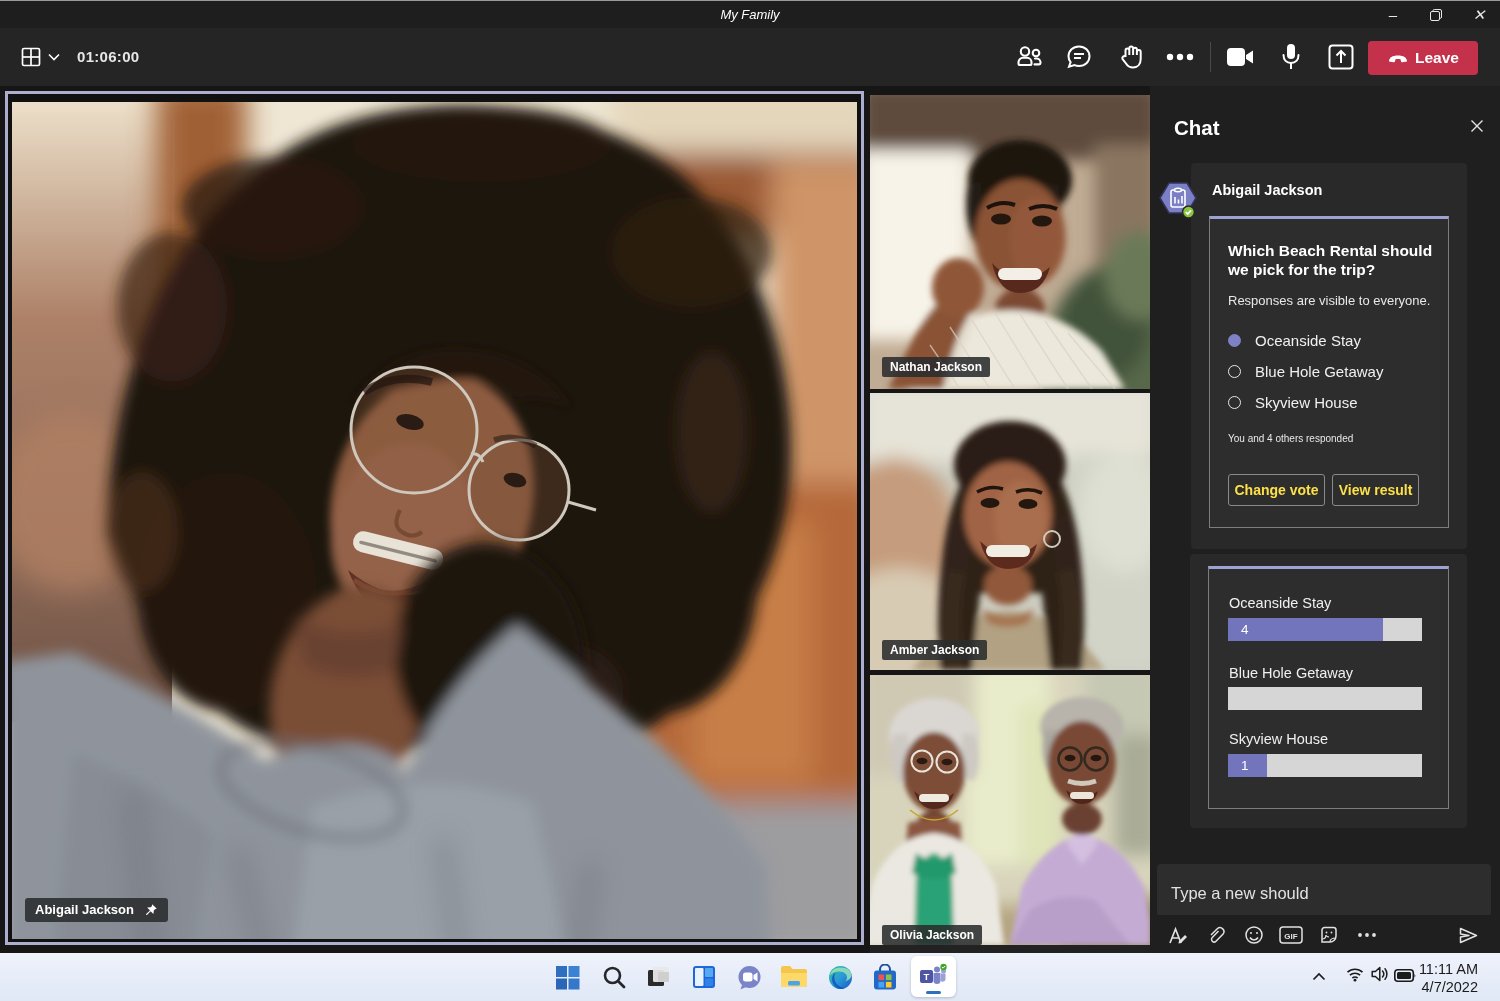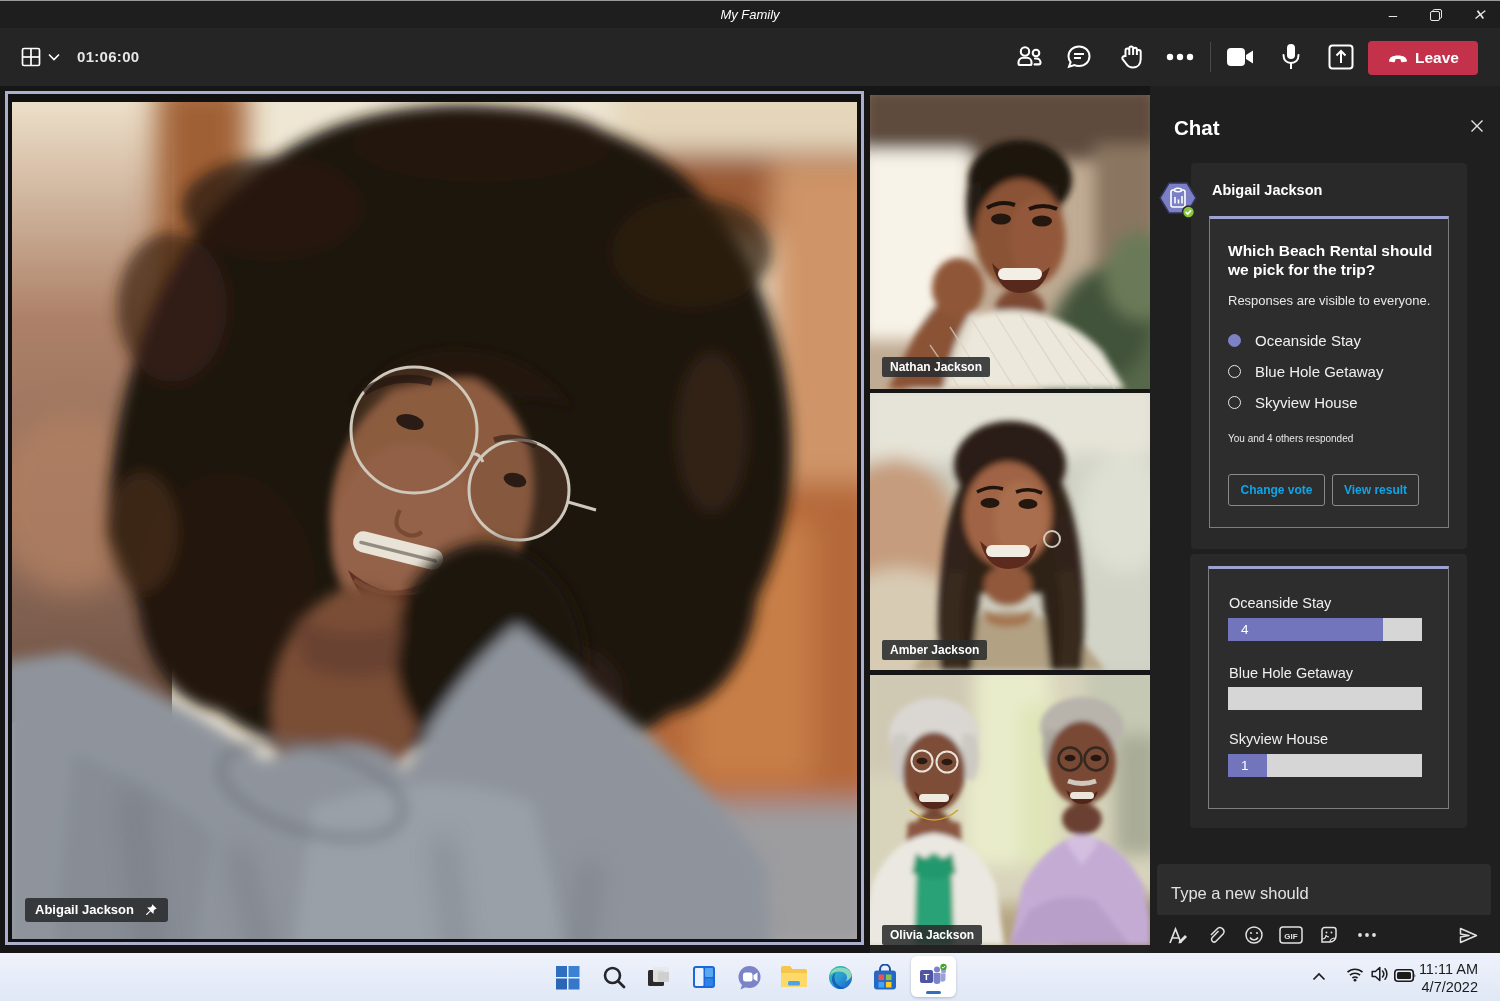--- a/index.html
+++ b/index.html
@@ -35,21 +35,21 @@
 #hexav{position:absolute;left:1157px;top:178px;width:42px;height:44px;}
 .mname{position:absolute;left:1212px;top:182px;color:#fff;font-size:14.5px;font-weight:700;}
 .mtime{position:absolute;left:1337px;top:183px;color:#adadad;font-size:13.5px;margin-top:40px;}
 #pollcard{position:absolute;left:1209px;top:216px;width:240px;height:312px;background:#2d2d2d;border:1px solid #7d7d7d;border-top:3px solid #9ea2d3;}
 #rescard{position:absolute;left:1208px;top:566px;width:241px;height:243px;background:#2d2d2d;border:1px solid #7d7d7d;border-top:3px solid #9ea2d3;}
 .ptitle{position:absolute;left:1228px;color:#fff;font-size:15.5px;font-weight:700;line-height:19px;}
 .ptext{position:absolute;left:1228px;color:#e8e8e8;font-size:13px;}
 .popt{position:absolute;left:1255px;color:#f0f0f0;font-size:15px;}
 .radio{position:absolute;left:1228px;width:13px;height:13px;border:1.5px solid #e8e8e8;border-radius:50%;}
 .radio.fill{background:#7e81c5;border-color:#7e81c5;}
-.pbtn{position:absolute;top:474px;height:32px;border:1px solid #8a8a8a;border-radius:3px;color:#0ea5e9;font-size:12px;font-weight:700;display:flex;align-items:center;justify-content:center;}
+.pbtn{position:absolute;top:474px;height:32px;border:1px solid #8a8a8a;border-radius:3px;color:#fde047;font-size:14px;font-weight:700;display:flex;align-items:center;justify-content:center;}
 .rlab{position:absolute;left:1229px;color:#f0f0f0;font-size:14.5px;}
 .rbar{position:absolute;left:1228px;width:194px;height:23px;background:#d6d6d6;}
 .rfill{position:absolute;top:0;left:0;height:23px;background:#7275bc;color:#fff;font-size:13.5px;line-height:23px;padding-left:13px;}
 #typebox{position:absolute;left:1157px;top:864px;width:334px;height:52px;background:#2d2d2d;border-radius:4px;color:#e2e2e2;font-size:16.5px;line-height:58px;padding-left:14px;}
 #chaticons{position:absolute;left:1150px;top:915px;width:350px;height:41px;background:#1f1f1f;}
 
 #taskbar{position:absolute;left:0;top:953px;width:1500px;height:48px;background:linear-gradient(#eef2fb,#e0e8f6);}
 .tk{position:absolute;top:959px;width:36px;height:36px;display:flex;align-items:center;justify-content:center;}
 #clock{font-size:13px;text-align:right;line-height:17px;color:#1b1b1b;}
 </style>

